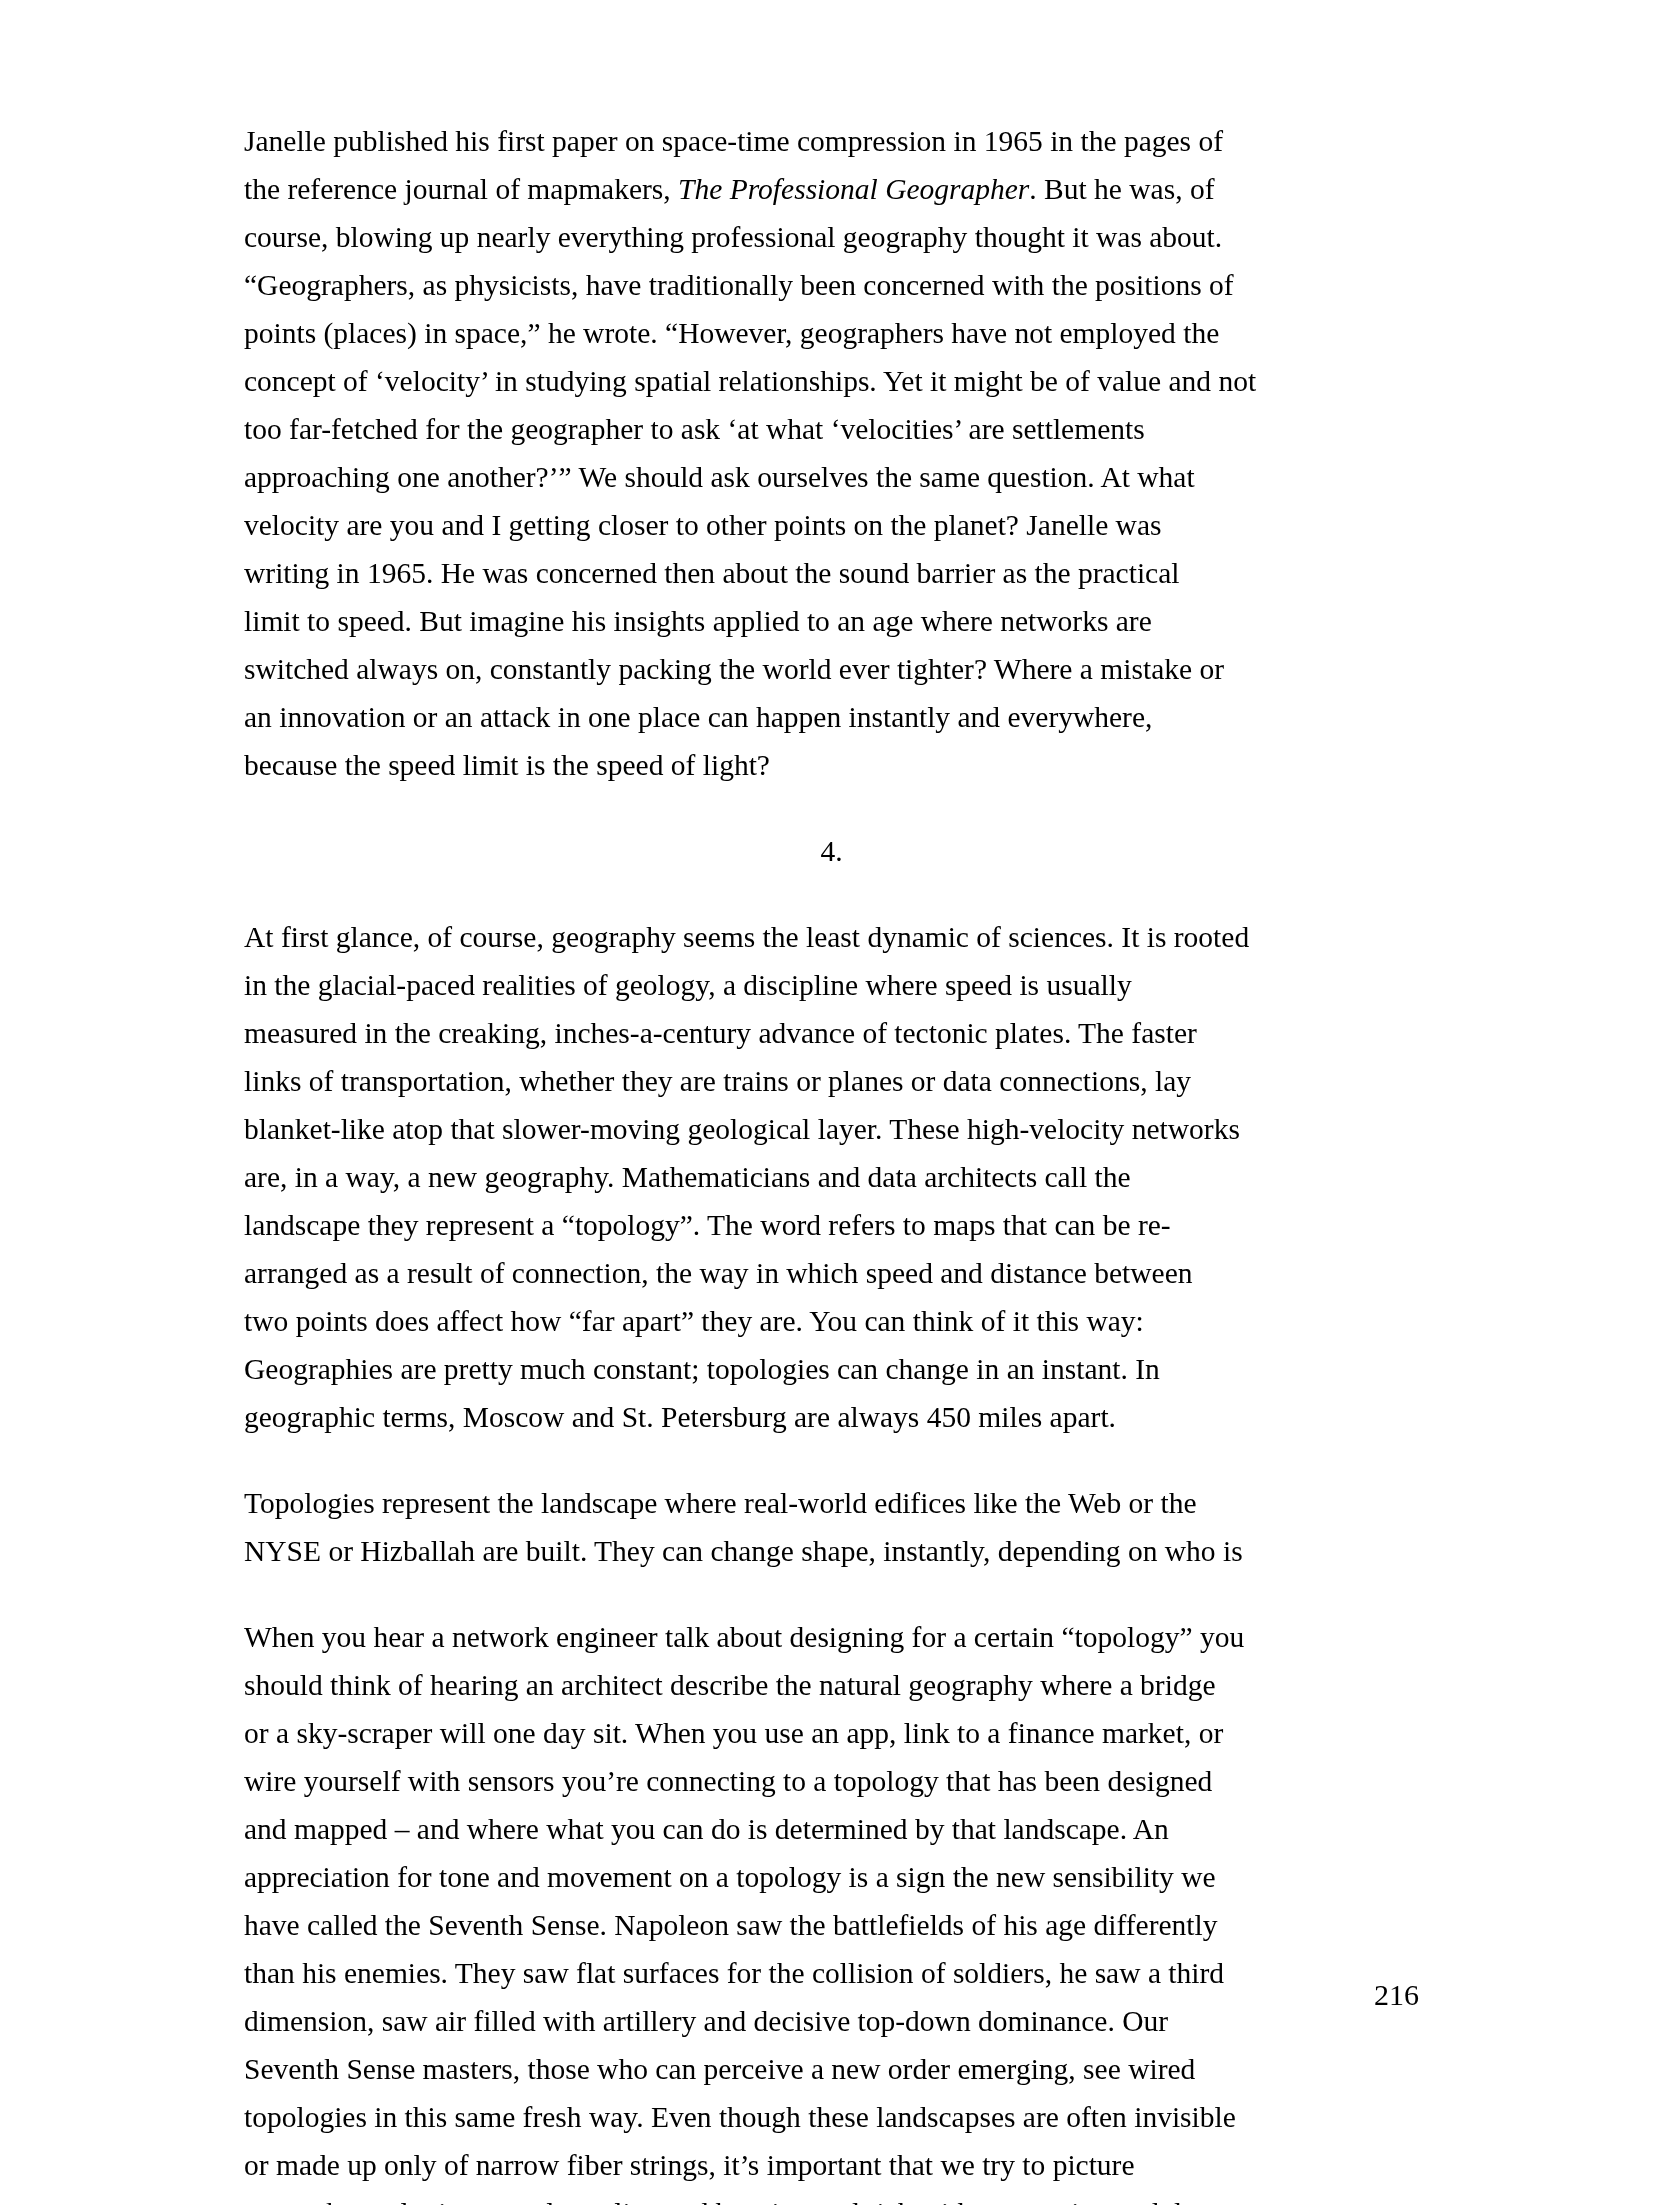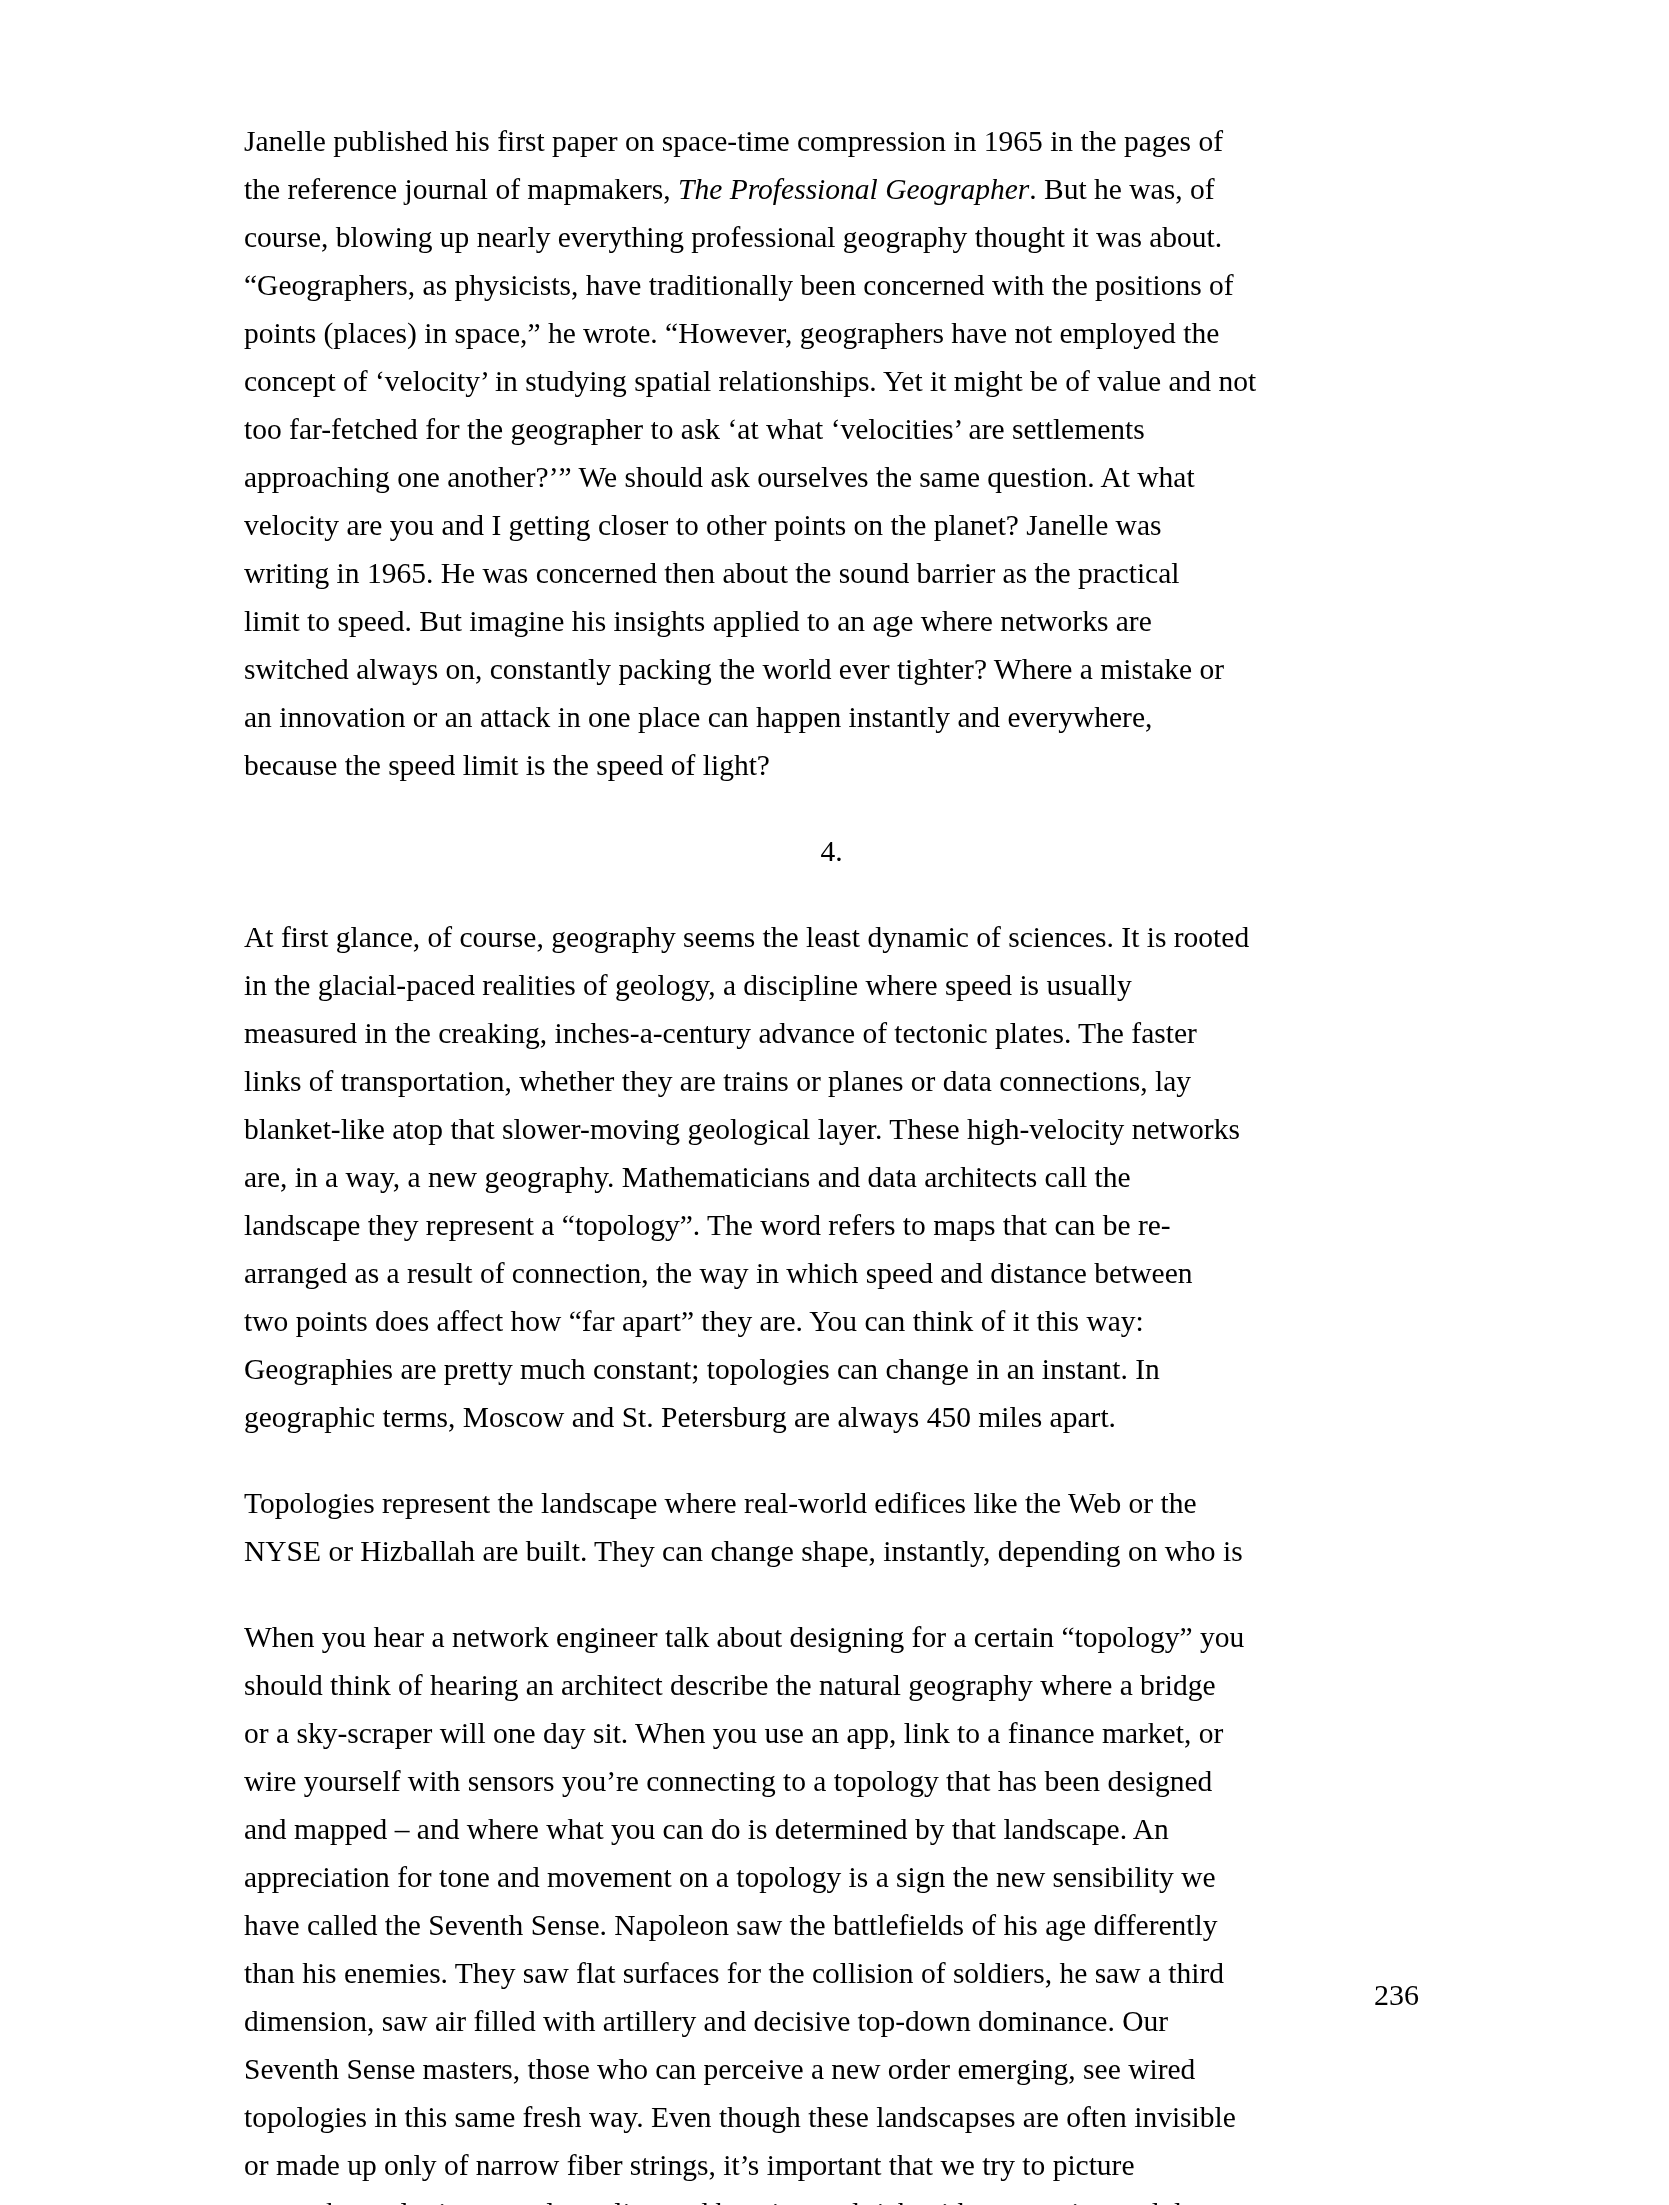--- a/index.html
+++ b/index.html
@@ -93,15 +93,15 @@
 have called the Seventh Sense. Napoleon saw the battlefields of his age differently
 than his enemies. They saw flat surfaces for the collision of soldiers, he saw a third
 dimension, saw air filled with artillery and decisive top-down dominance. Our
 Seventh Sense masters, those who can perceive a new order emerging, see wired
 topologies in this same fresh way. Even though these landscapses are often invisible
 or made up only of narrow fiber strings, it’s important that we try to picture
 network topologies as real, as alive and buzzing and rich with connection and data,
 places where fortunes will be made and lost, wars fought – and every bit as
 influential as physical geography.</p>
   </div>
-  <div class="page-number">236</div>
+  <div class="page-number">216</div>
 </div>
 
 
 </body></html>

